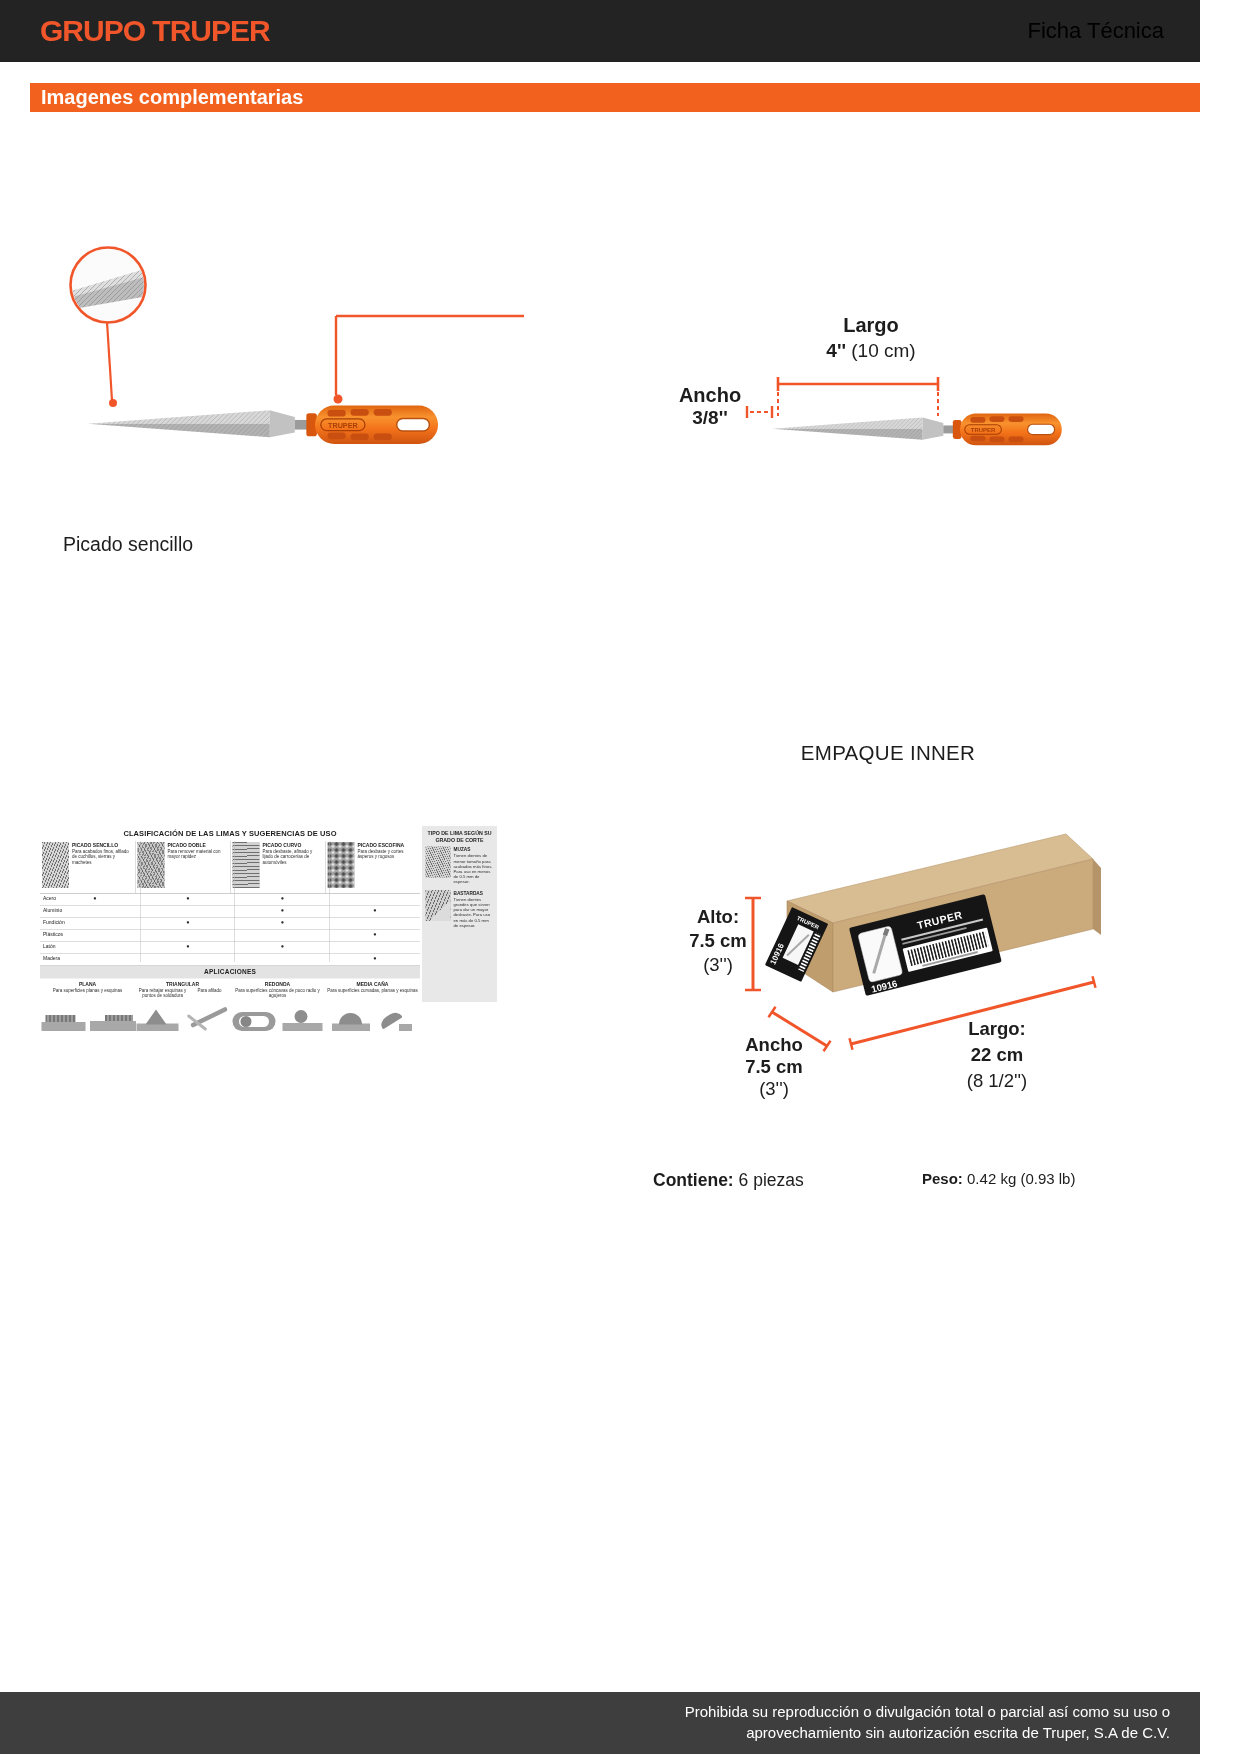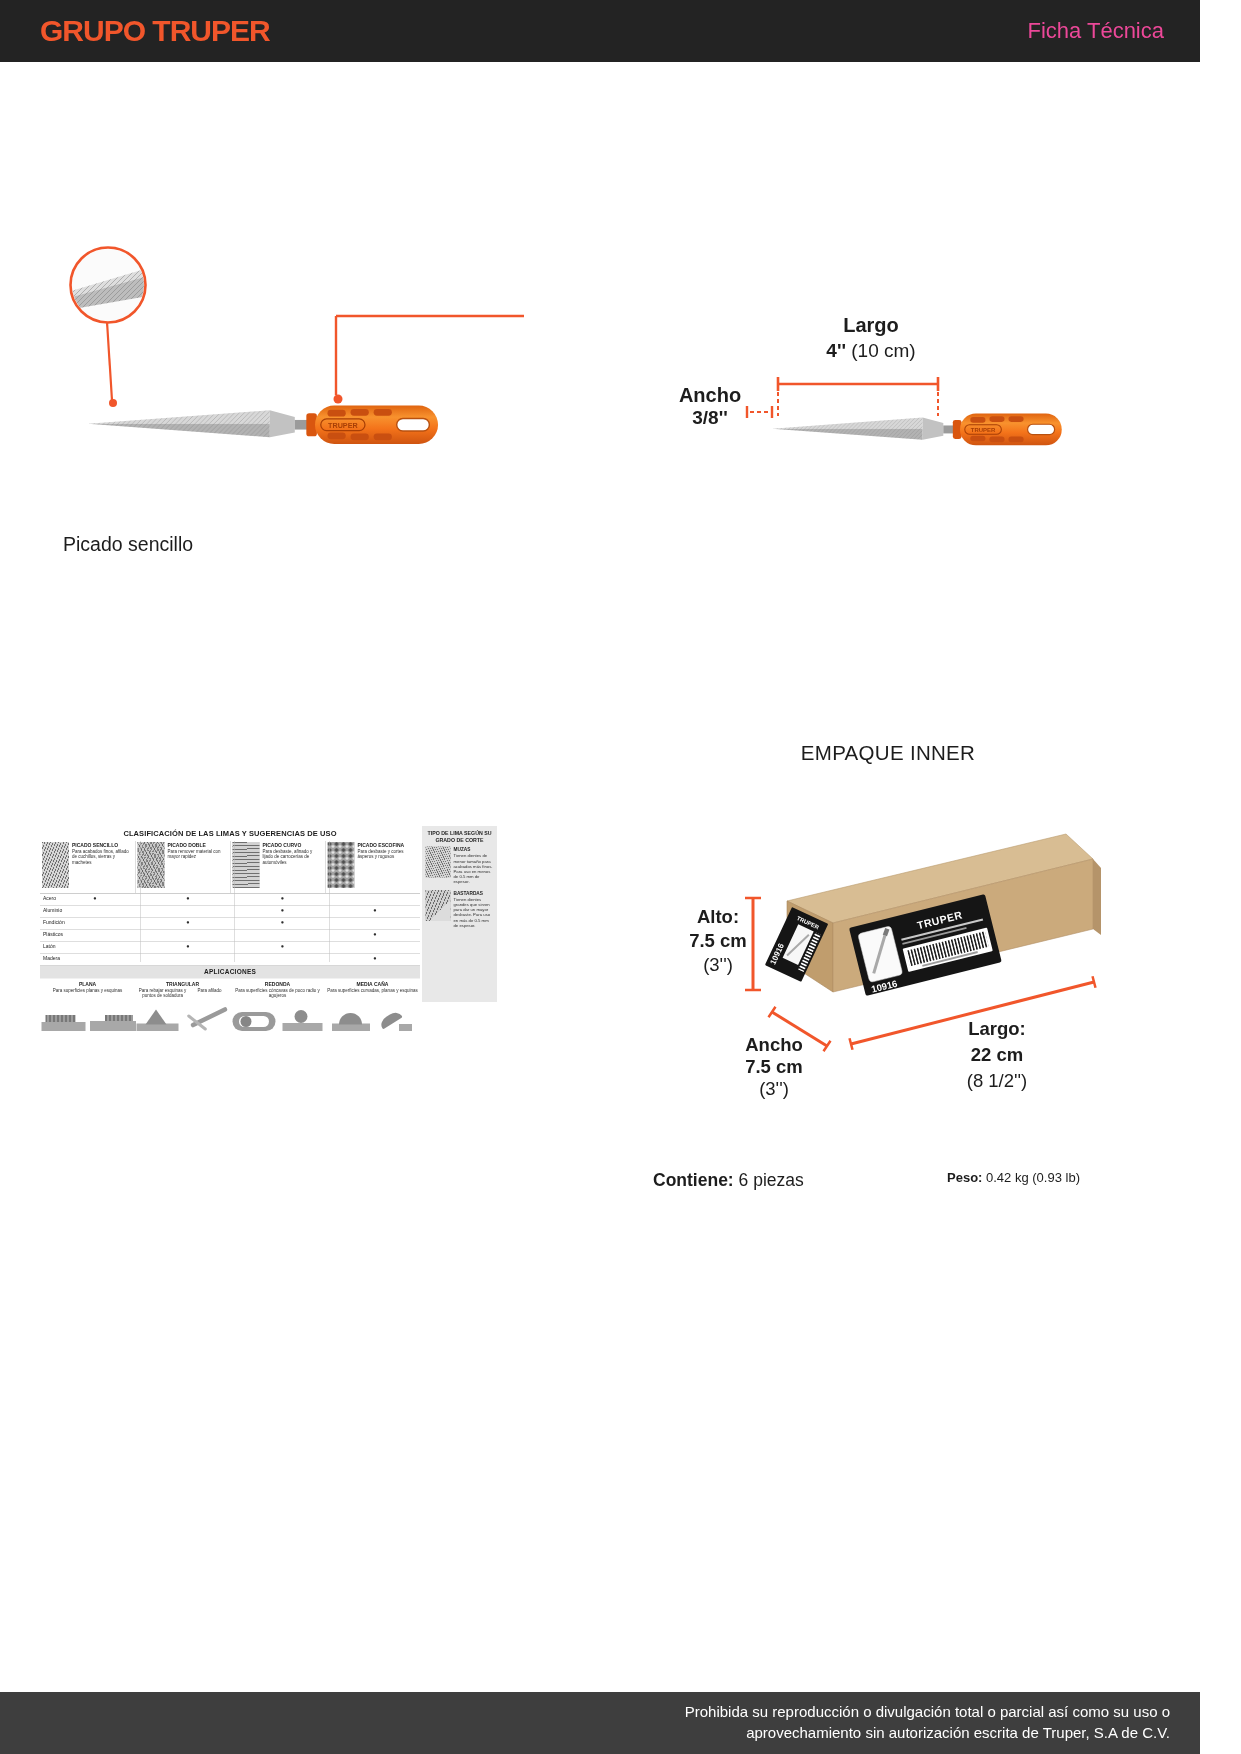--- a/index.html
+++ b/index.html
@@ -4,39 +4,39 @@
 <style>
   html,body{margin:0;padding:0;background:#ffffff;}
   .page{position:relative;width:1200px;height:1754px;background:#fff;overflow:hidden;
         font-family:"Liberation Sans",sans-serif;color:#1d1d1d;}
   .abs{position:absolute;}
 
   
   .topbar{left:0;top:0;width:1241px;height:62px;background:#232323;}
   .logo{left:40px;top:0;height:62px;line-height:62px;font-size:30px;font-weight:bold;
         letter-spacing:-1px;color:#F1562B;}
-  .doc-type{right:36px;top:0;height:62px;line-height:62px;font-size:22px;color:#ec4899;}
+  .doc-type{right:36px;top:0;height:62px;line-height:62px;font-size:22px;color:#000000;}
   .banner{left:30px;top:83px;width:1180px;height:29px;background:#F2611D;color:#fff;
           font-size:20px;font-weight:bold;line-height:29px;padding-left:11px;box-sizing:border-box;}
   .footbar{left:0;top:1692px;width:1241px;height:62px;background:#3E3E3E;color:#fff;}
   .foot-left{left:35px;top:1692px;height:62px;line-height:62px;font-size:15px;color:#fff;}
   .foot-right{right:30px;top:1701px;width:620px;text-align:right;font-size:15px;line-height:21px;color:#fff;}
 
   
   .callout{left:308px;top:232px;width:212px;text-align:right;font-size:19px;font-weight:bold;line-height:24.5px;}
   .caption{left:63px;top:533px;font-size:19.5px;}
   .dim-label{font-weight:bold;font-size:20px;text-align:center;}
   .dim-value{font-size:19px;text-align:center;}
   .b{font-weight:bold;}
 
   
   .emp-title{left:738px;top:741px;width:300px;text-align:center;font-size:20.5px;font-weight:normal;letter-spacing:.3px;}
   .dim-block{text-align:center;font-size:18.5px;line-height:24px;}
   .contains-line{left:653px;top:1170px;font-size:17.5px;}
-  .weight-line{left:947px;top:1170px;font-size:13px;}
+  .weight-line{left:922px;top:1170px;font-size:15px;}
 
   
   .ctable{left:40px;top:826px;width:914px;height:460px;transform:scale(.5);transform-origin:0 0;
           display:flex;align-items:flex-start;}
   .ct-left{width:760px;position:relative;}
   .ct-title{height:30px;line-height:30px;text-align:center;font-size:15px;font-weight:bold;letter-spacing:.2px;}
   .ct-head{display:flex;height:104px;border-bottom:1px solid #9d9d9d;}
   .ct-col{width:190px;box-sizing:border-box;padding:2px 4px 0 4px;display:flex;gap:6px;}
   .swatch{width:54px;height:92px;flex:none;}
   .ct-col-title{font-size:10px;font-weight:bold;line-height:1.15;}
@@ -107,20 +107,23 @@
 </style>
 </head>
 <body>
 
 <div class="page">
 
   <div class="abs topbar"></div>
   <div class="abs logo">GRUPO TRUPER</div>
   <div class="abs doc-type">Ficha Técnica</div>
 
+  <div class="abs banner">
+    <span>Imagenes complementarias</span>
+  </div>
 
   <svg class="abs" style="left:0;top:0;" width="1241" height="1754" viewBox="0 0 1241 1754">
     <defs>
       <pattern id="texF" width="5" height="5" patternUnits="userSpaceOnUse">
         <path d="M0,5 L5,0" stroke="#6f6f6f" stroke-width="0.7"></path>
       </pattern>
       <pattern id="bc" width="3.2" height="10" patternUnits="userSpaceOnUse">
         <rect width="3.2" height="10" fill="#ffffff"></rect>
           <rect width="1.5" height="10" fill="#151515"></rect>
       </pattern>

